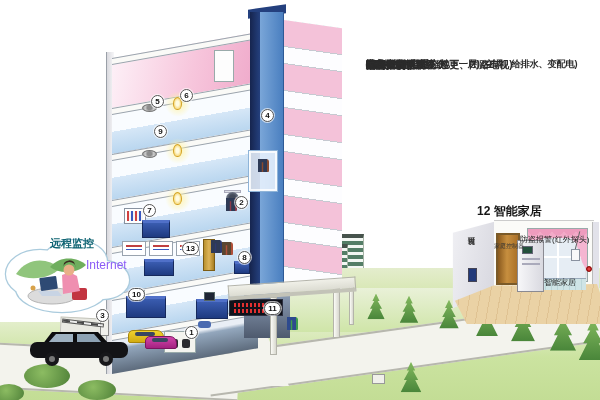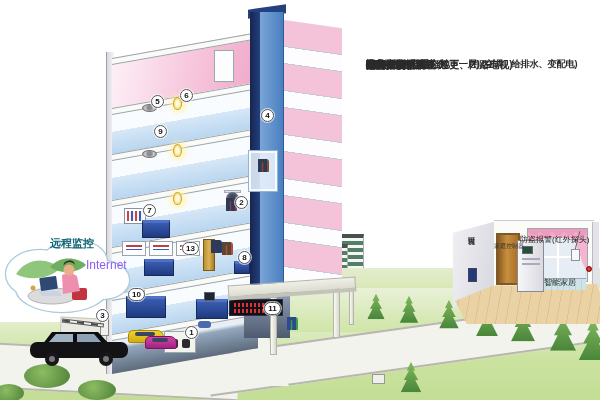--- a/index.html
+++ b/index.html
@@ -405,20 +405,21 @@
         </span>
     </div>
     <div class="lg-row">
       <span class="lg-c">
           <span class="lg-num">13</span>
           <span>家庭控制器</span>
         </span>
     </div>
   </div>
 
+  <div class="insetTitle">12 智能家居</div>
   <div class="ins roomL"></div>
   <div class="ins roomB"></div>
   <div class="ins roomR"></div>
   <div class="ins roomF"></div>
   <div class="ins hDoor"></div>
   <div class="ins hWin"></div>
   <div class="ins curL"></div>
   <div class="ins curR"></div>
   <div class="ins curV"></div>
   <div class="ins wains"></div>

